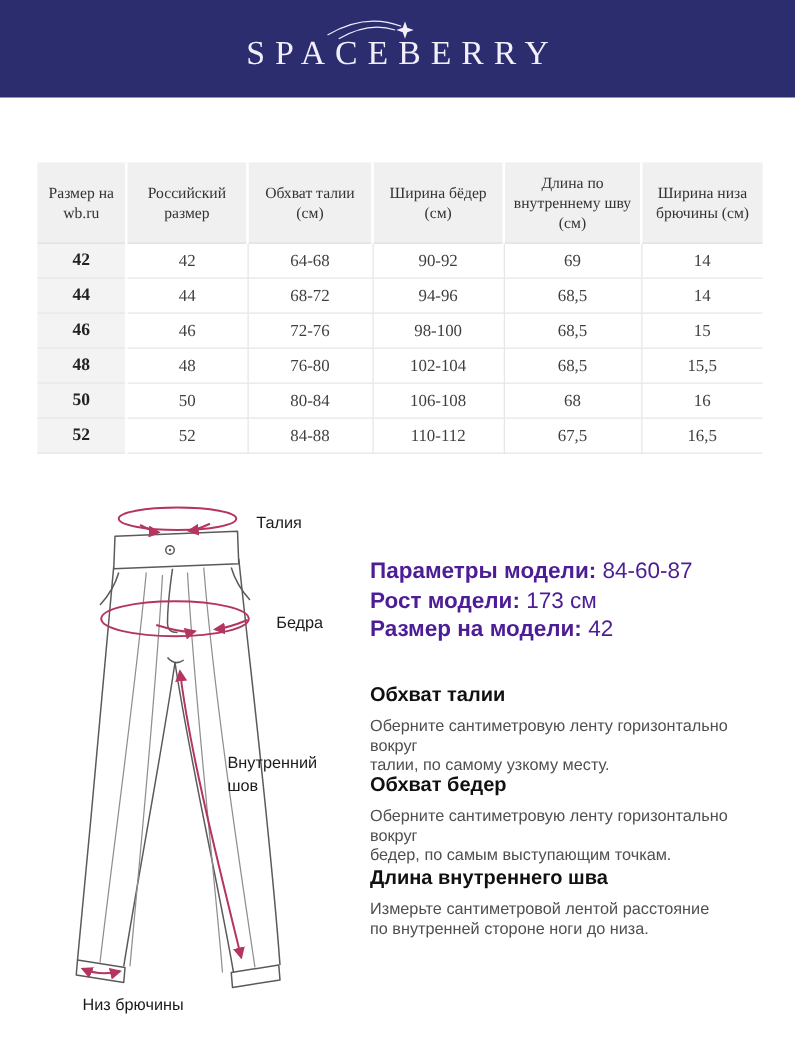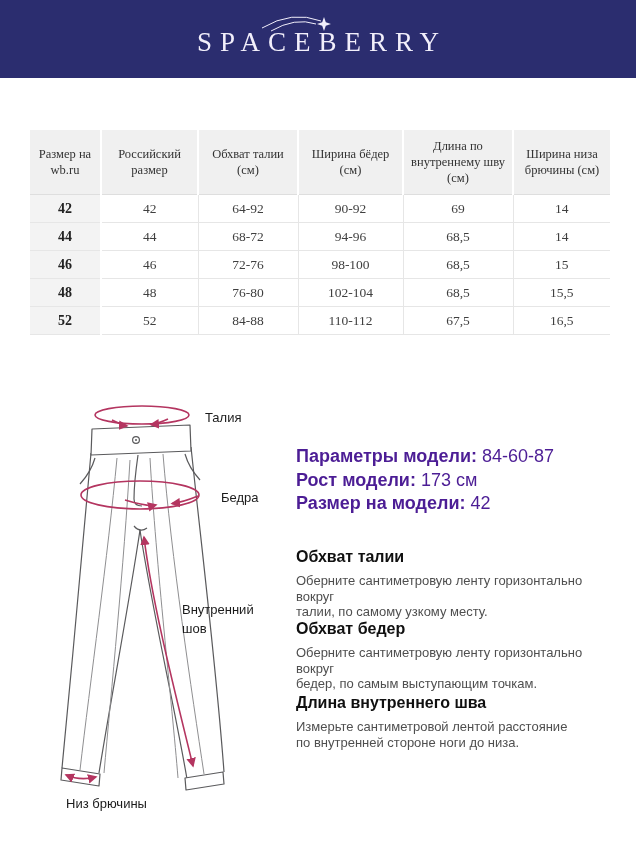--- a/index.html
+++ b/index.html
@@ -106,21 +106,21 @@
           <th>Обхват талии (см)</th>
           <th>Ширина бёдер (см)</th>
           <th>Длина по внутреннему шву (см)</th>
           <th>Ширина низа брючины (см)</th>
         </tr>
     </thead>
     <tbody>
         <tr>
           <td>42</td>
           <td>42</td>
-          <td>64-92</td>
+          <td>64-68</td>
           <td>90-92</td>
           <td>69</td>
           <td>14</td>
         </tr>
         <tr>
           <td>44</td>
           <td>44</td>
           <td>68-72</td>
           <td>94-96</td>
           <td>68,5</td>
@@ -134,20 +134,28 @@
           <td>68,5</td>
           <td>15</td>
         </tr>
         <tr>
           <td>48</td>
           <td>48</td>
           <td>76-80</td>
           <td>102-104</td>
           <td>68,5</td>
           <td>15,5</td>
+        </tr>
+        <tr>
+          <td>50</td>
+          <td>50</td>
+          <td>80-84</td>
+          <td>106-108</td>
+          <td>68</td>
+          <td>16</td>
         </tr>
         <tr>
           <td>52</td>
           <td>52</td>
           <td>84-88</td>
           <td>110-112</td>
           <td>67,5</td>
           <td>16,5</td>
         </tr>
       </tbody>

